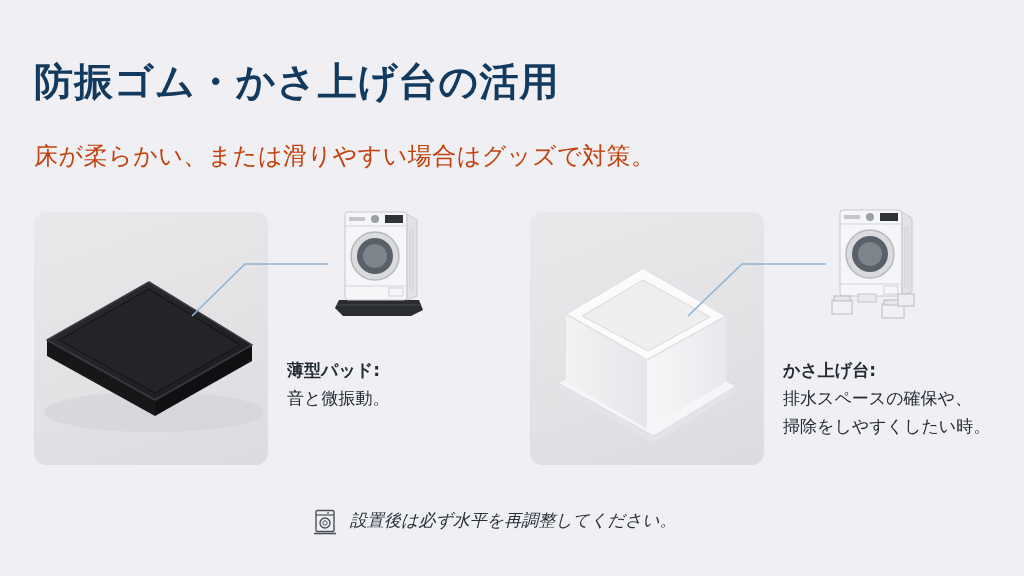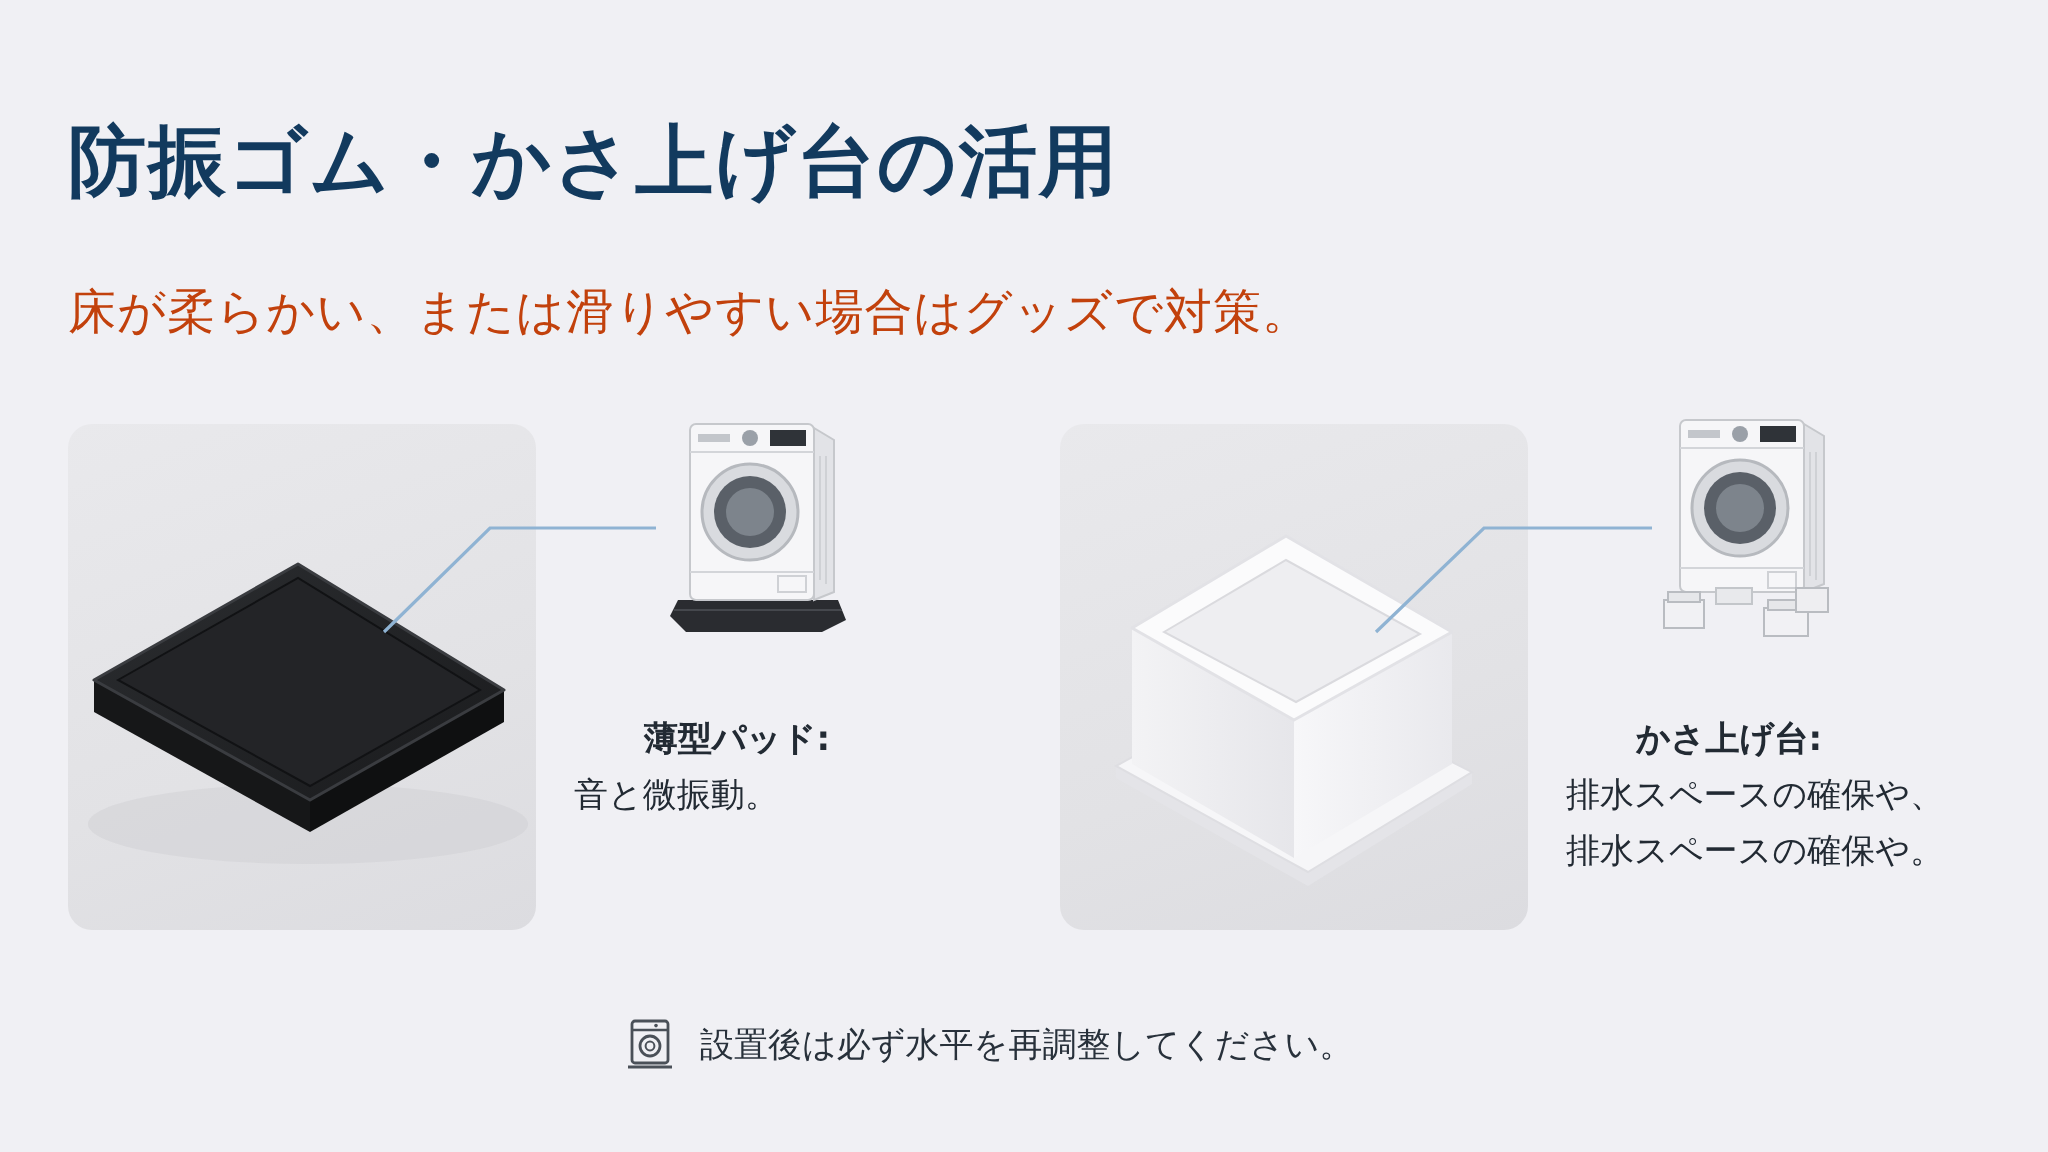--- a/index.html
+++ b/index.html
@@ -31,25 +31,25 @@
   .panel-right { left: 530px; }
   .connector { position: absolute; left: 0; top: 0; pointer-events: none; }
   .machine { position: absolute; }
   .machine-left { left: 333px; top: 208px; }
   .machine-right { left: 828px; top: 206px; }
   .desc {
     position: absolute; font-size: 17px; line-height: 28px; color: #222a33;
   }
   .desc-left { left: 287px; top: 356px; }
   .desc-right { left: 783px; top: 356px; }
-  .desc .heading { font-weight: bold; display: block; margin-left: 35px; }
+  .desc .heading { font-weight: bold; display: block; }
   .desc .line { display: block; white-space: nowrap; }
   .note {
-    position: absolute; left: 314px; top: 509px; display: flex; align-items: center;
-    font-size: 17px; color: #28313b;
+    position: absolute; left: 314px; top: 509px; display: flex; align-items: flex-start;
+    font-size: 17px; color: #28313b; font-style: italic;
   }
   .note .icon { width: 22px; height: 26px; margin-right: 14px; }
 </style>
 </head>
 <body>
 
 <h1 class="title">防振ゴム・かさ上げ台の活用</h1>
 <p class="subtitle">床が柔らかい、または滑りやすい場合はグッズで対策。</p>
 
 <div class="panel panel-left">
@@ -145,21 +145,21 @@
 </svg>
 
 <div class="desc desc-left">
   <span class="heading">薄型パッド:</span>
   <span class="line">音と微振動。</span>
 </div>
 
 <div class="desc desc-right">
   <span class="heading">かさ上げ台:</span>
   <span class="line">排水スペースの確保や、</span>
-  <span class="line">排水スペースの確保や。</span>
+  <span class="line">掃除をしやすくしたい時。</span>
 </div>
 
 <div class="note">
   <svg class="icon" viewBox="0 0 22 26">
     <rect x="2" y="1.5" width="18" height="21" rx="1.5" fill="none" stroke="#4a5058" stroke-width="1.4"></rect>
     <line x1="2" y1="6" x2="20" y2="6" stroke="#4a5058" stroke-width="1.2"></line>
     <circle cx="14" cy="3.8" r="0.9" fill="#4a5058"></circle>
     <circle cx="11" cy="14" r="5" fill="none" stroke="#4a5058" stroke-width="1.4"></circle>
     <circle cx="11" cy="14" r="2.2" fill="none" stroke="#4a5058" stroke-width="1"></circle>
     <line x1="0" y1="24.5" x2="22" y2="24.5" stroke="#4a5058" stroke-width="1.6"></line>

